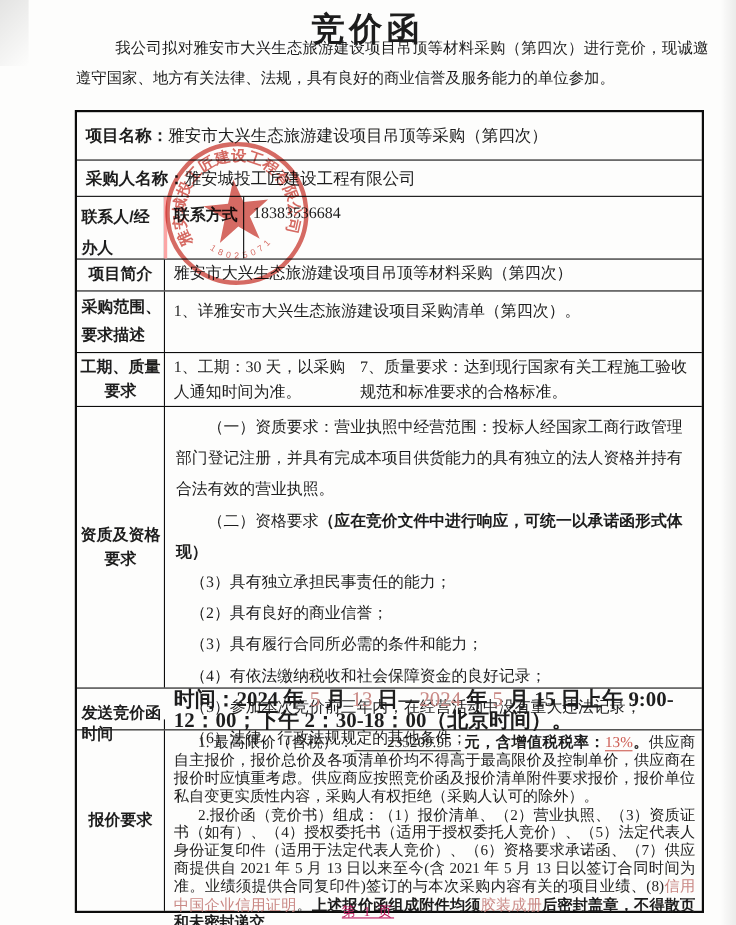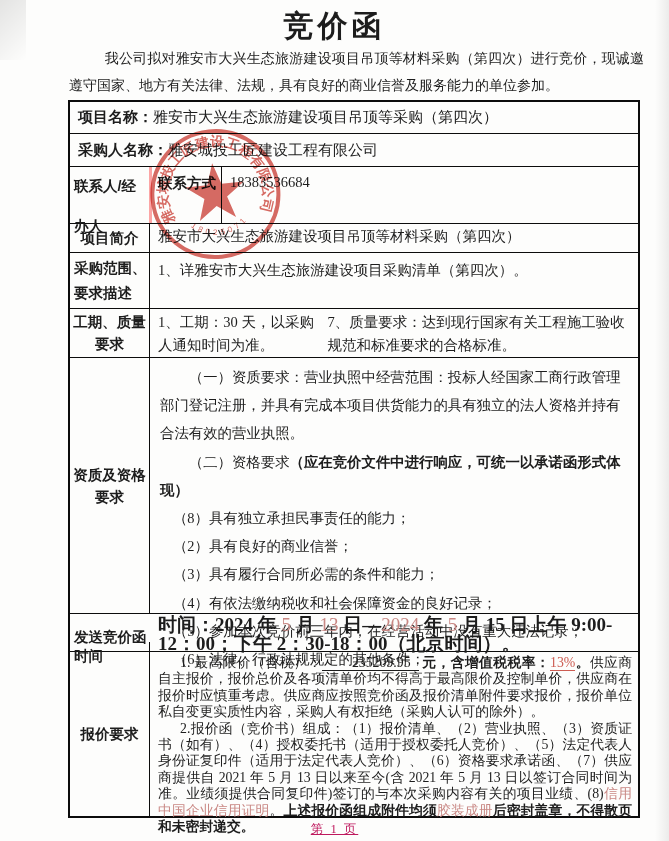--- a/index.html
+++ b/index.html
@@ -14,39 +14,39 @@
     background:linear-gradient(to right, rgba(0,0,0,0), rgba(0,0,0,0.07)); pointer-events:none;
   }
   .smudge{ position:absolute; left:0; top:0; width:26px; height:60px;
     background:linear-gradient(135deg, rgba(0,0,0,0.10), rgba(0,0,0,0)); pointer-events:none; }
   .doc-title{
     position:absolute; top:6px; left:0; width:100%; text-align:center;
     font-size:30px; font-weight:700; letter-spacing:4px;
     font-family:"Liberation Sans","DejaVu Sans",sans-serif;
   }
   .intro{
-    position:absolute; top:46px; left:69px; width:575px;
+    position:absolute; top:32px; left:69px; width:575px;
     font-size:14px; line-height:26.5px; text-align:justify; text-indent:2.55em;
   }
   
   .tbl{ position:absolute; left:68px; top:100px; width:572px; border:2px solid #0c0c0c; background:transparent; }
   .trow{ display:flex; align-items:stretch; border-bottom:1px solid #0c0c0c; }
   .trow:last-child{ border-bottom:none; }
   .lcell{
     flex:0 0 80px; border-right:1px solid #0c0c0c; font-weight:700; font-size:14.5px;
     font-family:"Liberation Sans","DejaVu Sans",sans-serif;
     display:flex; flex-direction:column; justify-content:center; align-items:center;
     text-align:left; line-height:22px; padding:2px 2px;
   }
   .lcell.left{ align-items:flex-start; text-align:left; padding-left:4px; }
   .lcell.spread{ justify-content:space-evenly; }
   .vcell{ flex:1; font-size:14.5px; padding:4px 8px; }
   .full{ flex:1; font-size:15px; padding:0 8px; display:flex; align-items:center; }
   .lbl{ font-weight:700; font-family:"Liberation Sans","DejaVu Sans",sans-serif; }
-  .r1{ height:32px; } .r2{ height:33px; } .r3{ height:57px; }
+  .r1{ height:44px; } .r2{ height:33px; } .r3{ height:57px; }
   .r4{ height:29px; } .r5{ height:56px; } .r6{ height:49px; }
   .r7{ height:256px; } .r8{ height:38px; } .r9{ height:164px; }
   .r3 .vcell, .r3 .lcell2{ padding-top:7px; }
   .lcell2{
     flex:0 0 73px; border-right:1px solid #0c0c0c; border-left:3px solid #fca5a5; margin-left:-1px;
     font-weight:700; font-size:14.5px; font-family:"Liberation Sans","DejaVu Sans",sans-serif;
     padding-left:6px;
   }
   .r3 .v1{ flex:0 0 114px; border-right:1px solid #0c0c0c; }
   .r4 .vcell{ display:flex; align-items:center; padding-top:0; }
@@ -91,21 +91,21 @@
     </div>
 
     <div class="trow r2">
       <div class="full">
         <span class="lbl">采购人名称：</span>
           <span>雅安城投工匠建设工程有限公司</span>
       </div>
     </div>
 
     <div class="trow r3">
-      <div class="lcell left" style="justify-content:flex-start; padding-top:8px;gap:12px;">
+      <div class="lcell left" style="justify-content:flex-start; padding-top:8px;">
         <span>联系人/经</span>
         <span style="margin-top:6px;">办人</span>
       </div>
       <div class="lcell2">联系方式</div>
       <div class="vcell">18383536684</div>
     </div>
 
     <div class="trow r4">
       <div class="lcell">项目简介</div>
       <div class="vcell">雅安市大兴生态旅游建设项目吊顶等材料采购（第四次）</div>
@@ -131,21 +131,21 @@
     </div>
 
     <div class="trow r7">
       <div class="lcell">
         <span>资质及资格</span>
         <span>要求</span>
       </div>
       <div class="vcell">
         <p class="ind2">（一）资质要求：营业执照中经营范围：投标人经国家工商行政管理部门登记注册，并具有完成本项目供货能力的具有独立的法人资格并持有合法有效的营业执照。</p>
         <p class="ind2"><span>（二）资格要求</span><span class="bold">（应在竞价文件中进行响应，可统一以承诺函形式体现）</span></p>
-        <p class="ind1">（8）具有独立承担民事责任的能力；</p>
+        <p class="ind1">（3）具有独立承担民事责任的能力；</p>
         <p class="ind1">（2）具有良好的商业信誉；</p>
         <p class="ind1">（3）具有履行合同所必需的条件和能力；</p>
         <p class="ind1">（4）有依法缴纳税收和社会保障资金的良好记录；</p>
         <p class="ind1">（5）参加本次竞价前三年内，在经营活动中没有重大违法记录；</p>
         <p class="ind1">（6）法律、行政法规规定的其他条件；</p>
       </div>
     </div>
 
     <div class="trow r8">
       <div class="lcell left" style="justify-content:center;">

